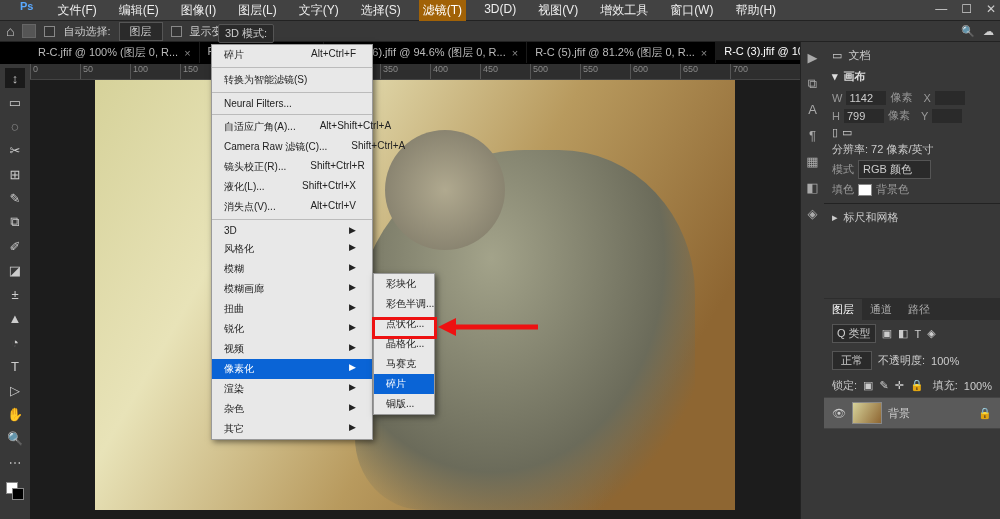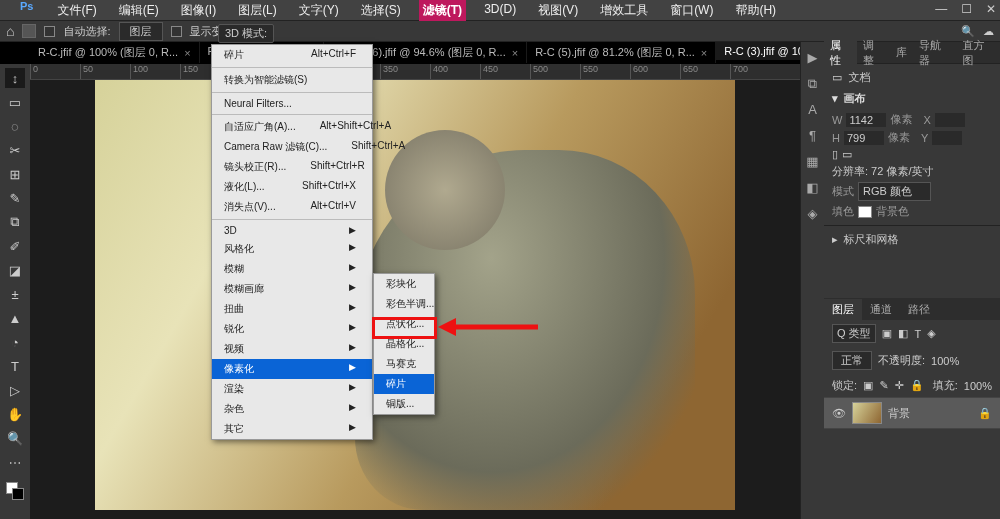--- a/index.html
+++ b/index.html
@@ -1,19 +1,19 @@
 <!DOCTYPE html>
 <html><head>
 <meta charset="utf-8">
 <style>
   * { margin:0; padding:0; box-sizing:border-box; font-family:"Microsoft YaHei",Arial,sans-serif; }
   body { background:#1a1a1a; color:#ccc; font-size:11px; width:1000px; height:519px; overflow:hidden; position:relative; }
   .menubar { background:#424242; height:20px; display:flex; align-items:flex-start; padding:0 20px; }
   .menubar .item { padding:2px 4px; color:#eee; font-size:12px; cursor:default;margin-left:14px; }
-  .menubar .item.active { background:#be185d; color:#fff;font-weight:bold; }
+  .menubar .item.active { background:#a16207; color:#fff; }
   .winctrl { position:absolute; right:4px; top:2px; display:flex; gap:14px; color:#ccc;}
   .winctrl span{font-size:12px;}
   .optbar { background:#383838; height:22px; display:flex; align-items:center; padding:0 6px; gap:8px; border-top:1px solid #222; border-bottom:1px solid #222;}
   .optbar .ico { width:14px; height:14px; background:#555; border:1px solid #666; }
   .chk{ width:11px;height:11px;border:1px solid #888;background:#333;}
   .tabbar { background:#000000; height:22px; display:flex; align-items:flex-start; padding-left:30px;}
   .tab { padding:3px 8px; color:#bbb; font-size:11px; border-right:1px solid #1a1a1a; display:flex; gap:6px; align-items:center;}
   .tab.active { background:#1a1a1a; color:#fff;}
   .tab .x { color:#888;}
   .ruler-h { position:absolute; left:30px; top:64px; right:200px; height:16px; background:#2e2e2e; border-bottom:1px solid #444; font-size:9px; color:#888; display:flex; overflow:hidden;}
@@ -281,27 +281,20 @@
   <div class="iconcol">
     <div class="i">▶</div>
     <div class="i">⧉</div>
     <div class="i">A</div>
     <div class="i">¶</div>
     <div class="i">▦</div>
     <div class="i">◧</div>
     <div class="i">◈</div>
   </div>
   <div class="pcol">
-    <div class="ptabs">
-      <span class="a">属性</span>
-      <span>调整</span>
-      <span>库</span>
-      <span>导航器</span>
-      <span>直方图</span>
-    </div>
     <div class="pbody">
       <div class="hd">
           <span>▭</span>
           <span>文档</span>
         </div>
       <div class="hd" style="color:#ddd;font-weight:bold;">▾ <span>画布</span></div>
       <div class="fld"><span class="lbl">W</span><input value="1142" style=""><span class="lbl">像素</span>&nbsp;<span class="lbl">X</span><input style="width: 30px;" disabled=""></div>
       <div class="fld"><span class="lbl">H</span><input value="799" style=""><span class="lbl">像素</span>&nbsp;<span class="lbl">Y</span><input style="width: 30px;" disabled=""></div>
       <div class="fld">
           <span>▯</span>

